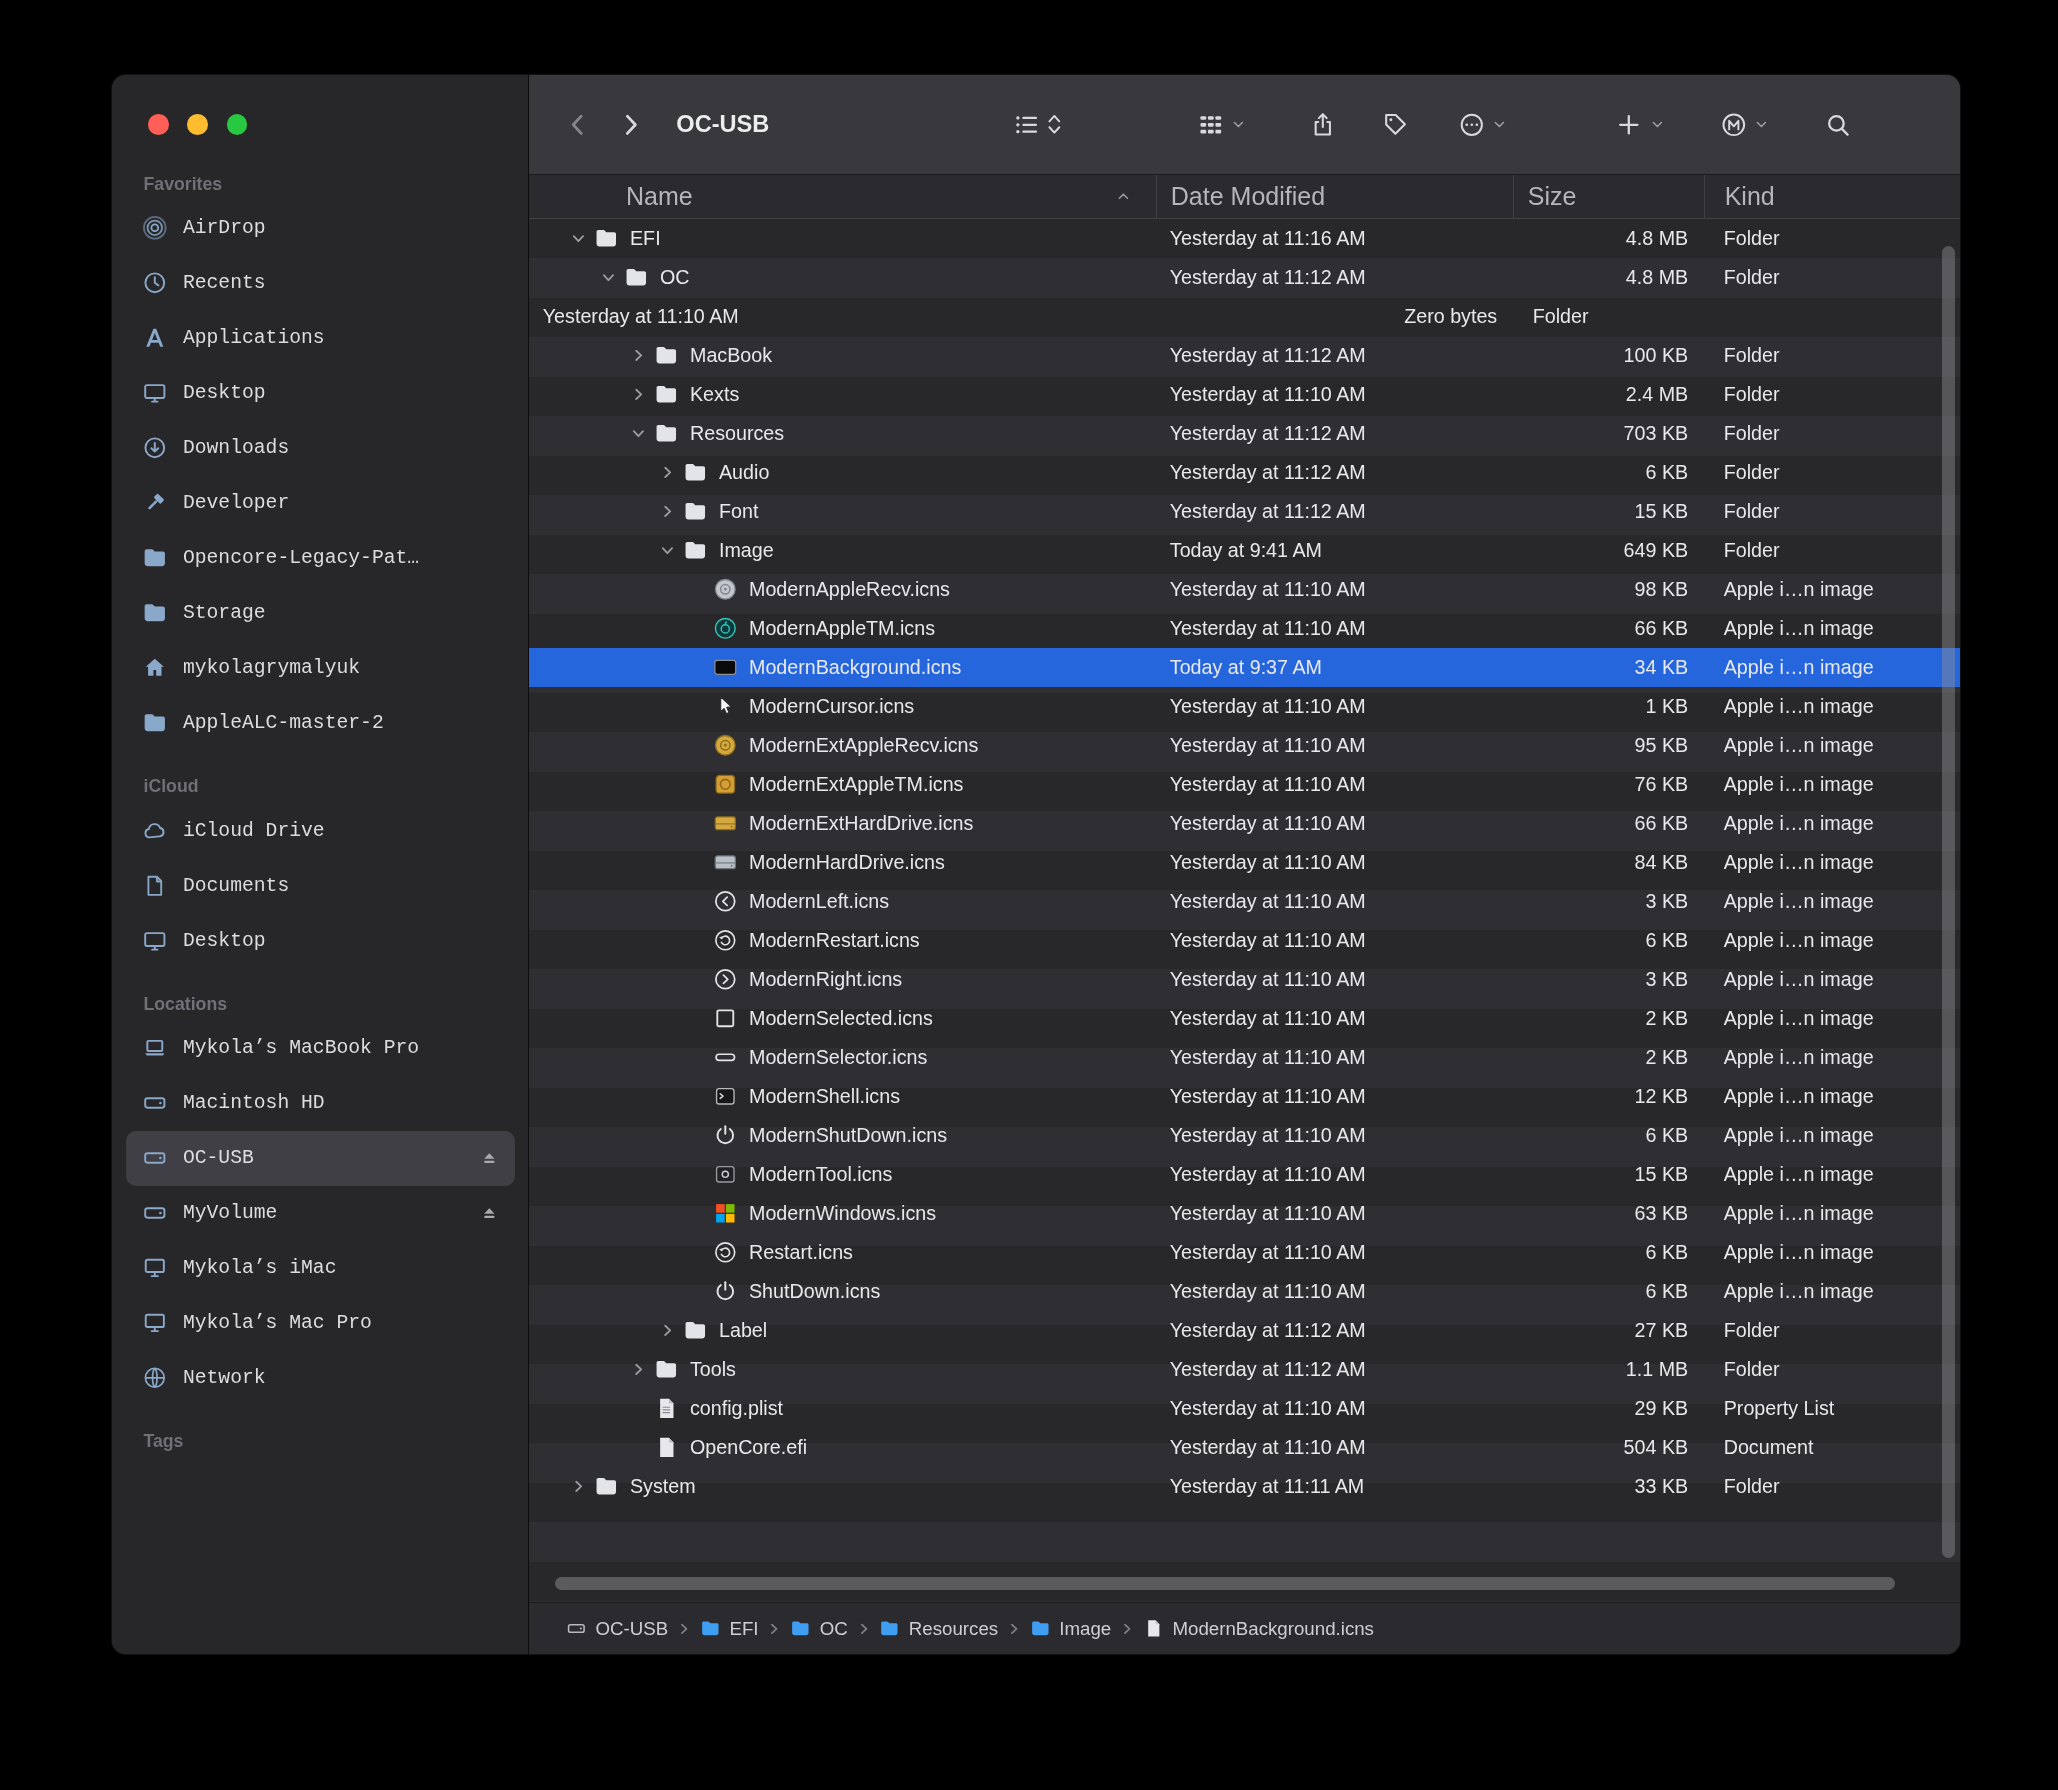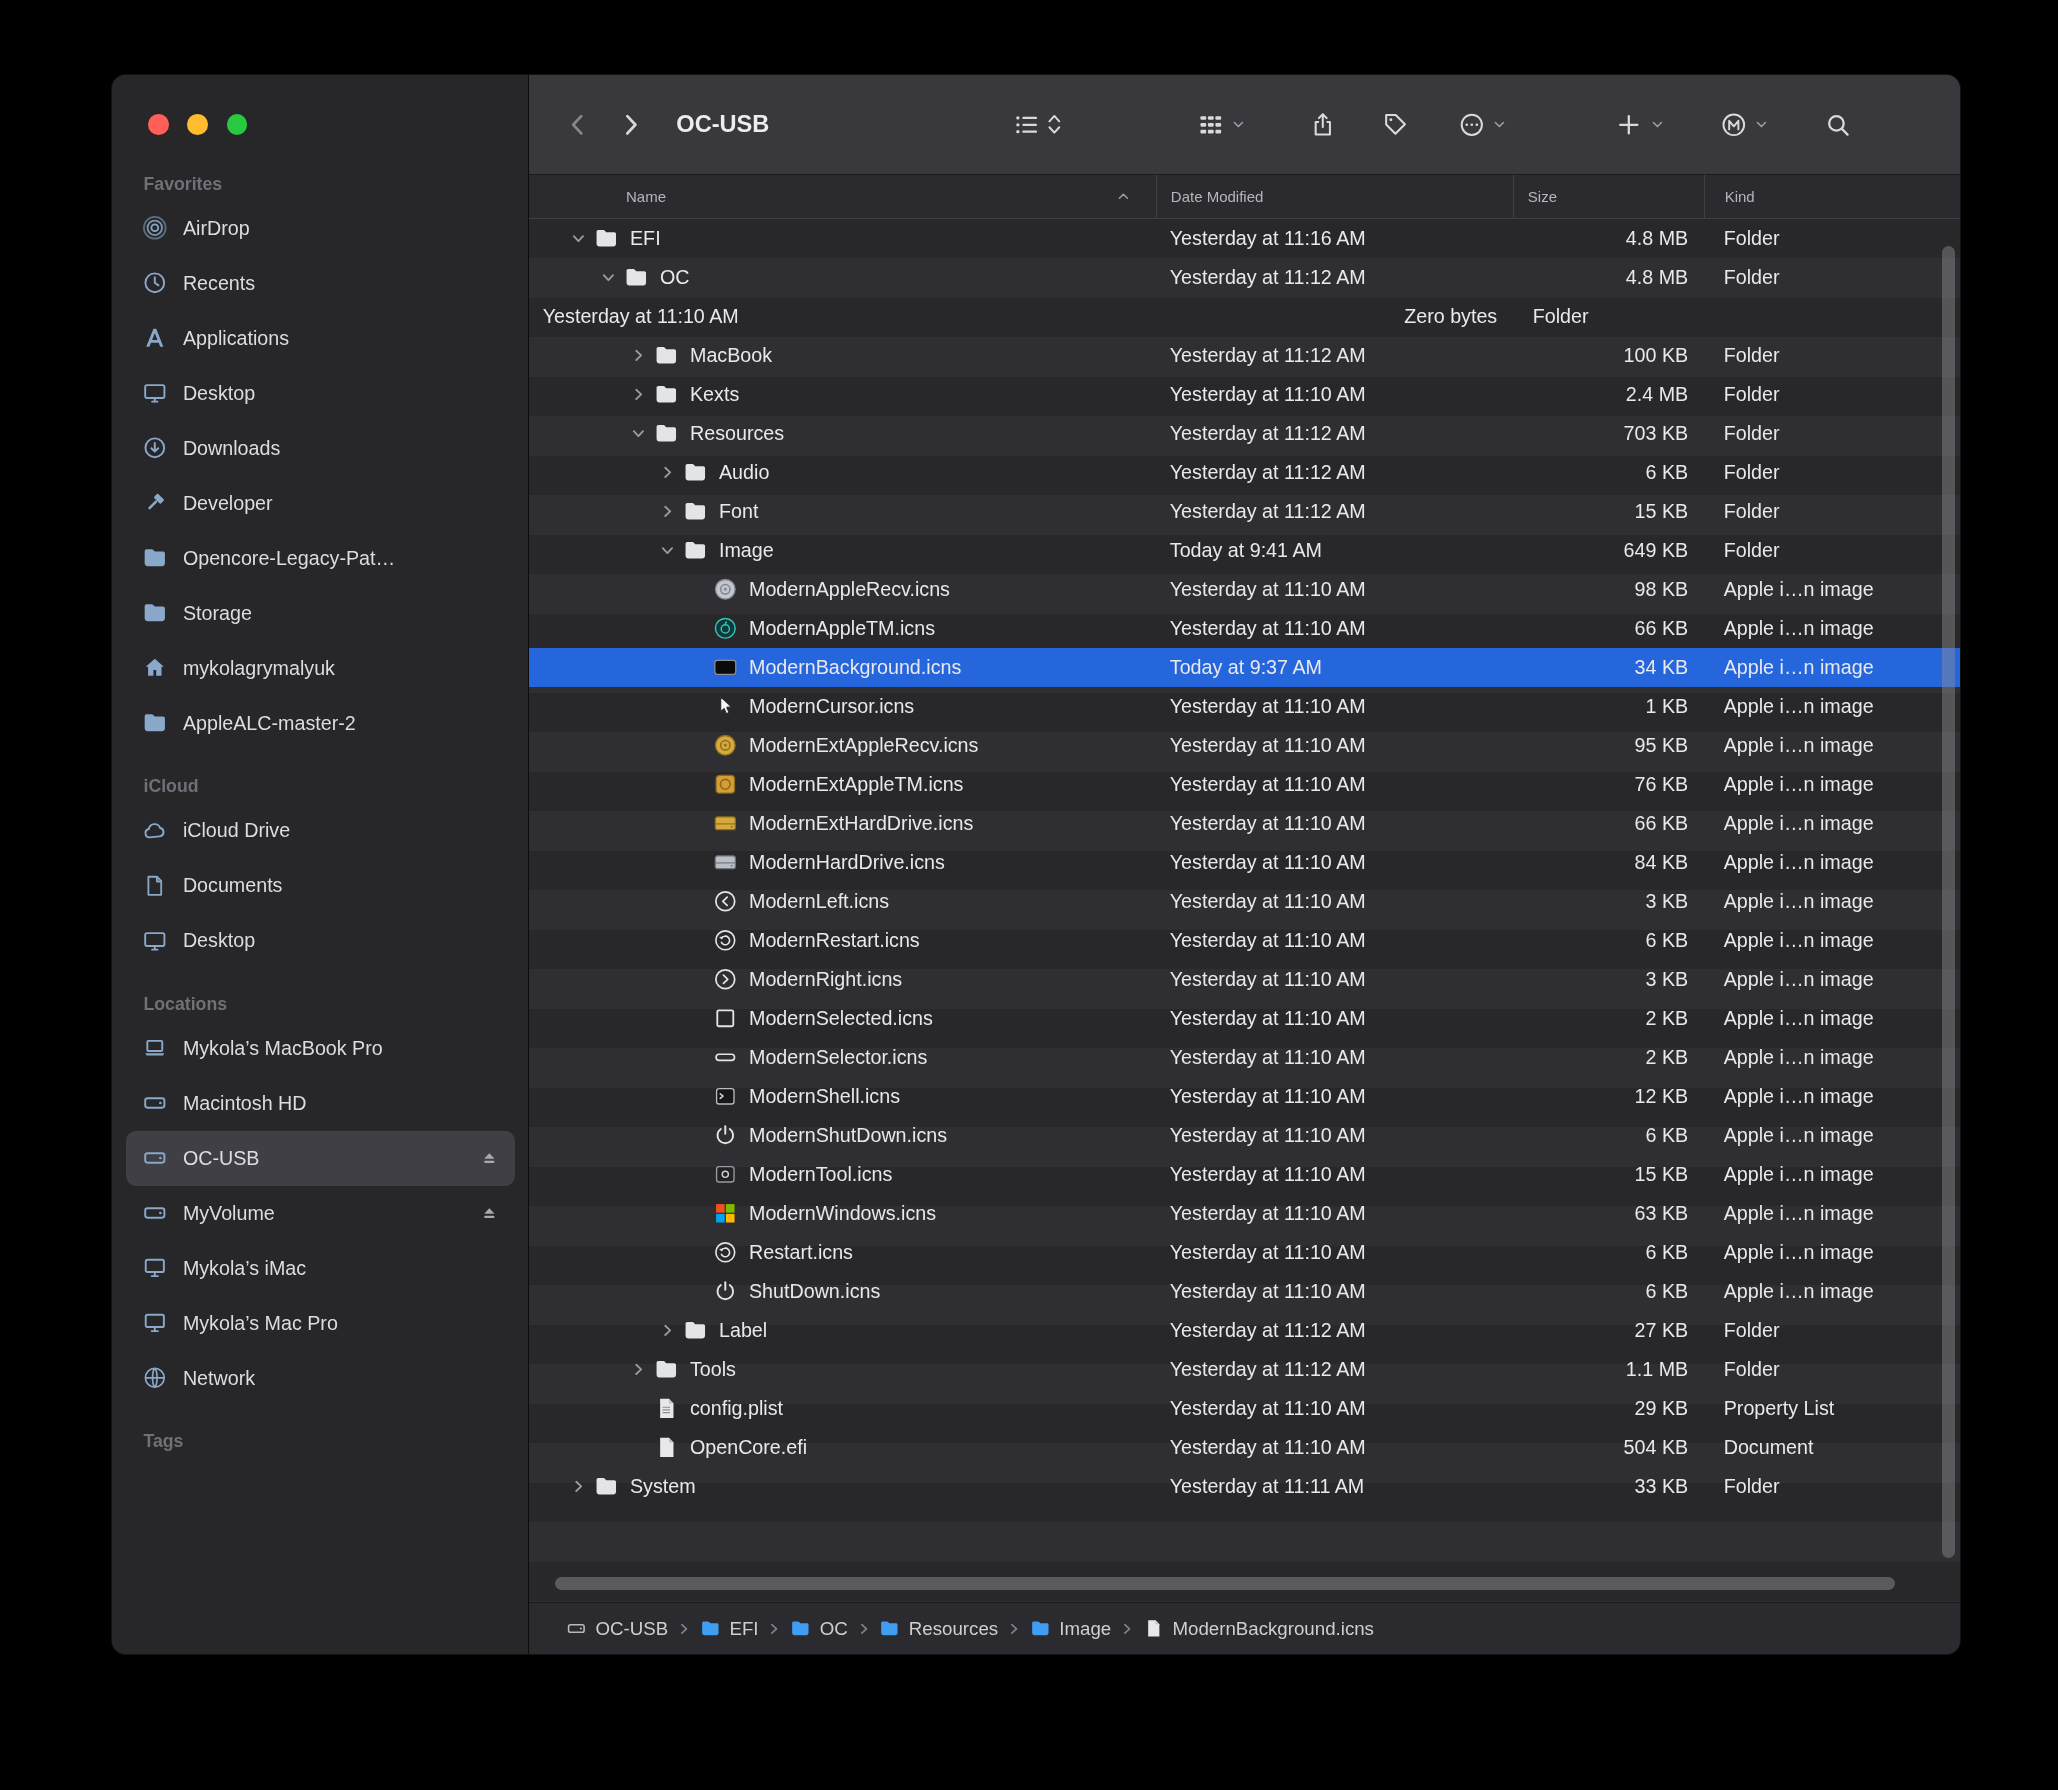--- a/index.html
+++ b/index.html
@@ -16,21 +16,21 @@
   .sidebar{flex:0 0 416px;width:416px;background:#272629;border-right:1px solid #0c0c0d;}
   .traffic{display:flex;gap:18.7px;padding:39px 0 0 36px;}
   .tl{width:20.7px;height:20.7px;border-radius:50%;}
   .tl.red{background:var(--tl-red,#ff5f57);}
   .tl.yellow{background:var(--tl-yellow,#febc2e);}
   .tl.green{background:var(--tl-green,#28c840);}
   .sb-scroll{padding:39px 12.8px 0 13.8px;}
   .sb-title{font-size:17.7px;font-weight:700;color:#716f78;padding-left:17.7px;margin:25.6px 0 5.9px;}
   .sb-section:first-child .sb-title{margin-top:0;}
   .sb-item{height:55px;border-radius:9.9px;display:flex;align-items:center;
-           padding:0 15.8px 0 16.7px;gap:14.8px;font-size:19.7px;color:#dddde1;}
+           padding:0 15.8px 0 16.7px;gap:14.8px;font-size:19.7px;color:#dddde1;font-family:Liberation Mono, monospace;}
   .sb-item.selected{background:#403f46;}
   .sb-ic{width:25.6px;height:25.6px;flex:0 0 25.6px;color:var(--sbicon,#8aa8c9);}
   .sb-label{white-space:nowrap;overflow:hidden;text-overflow:ellipsis;}
   .eject{margin-left:auto;width:20.7px;height:20.7px;flex:0 0 20.7px;color:#a9a9af;}
 
   
   .content{flex:1;display:flex;flex-direction:column;position:relative;background:#29292c;min-width:0;}
 
   .toolbar{flex:0 0 99px;height:99px;background:#39383c;border-bottom:1px solid #1b1b1d;
            display:flex;align-items:center;padding:0 29.6px 0 35px;}
@@ -44,21 +44,21 @@
   .m-view{margin-left:244px;}
   .m-group{margin-left:134px;}
   .m-share{margin-left:63px;}
   .m-tag{margin-left:45px;}
   .m-more{margin-left:49px;}
   .m-plus{margin-left:108px;}
   .m-m{margin-left:55px;}
   .m-search{margin-left:55px;}
 
   .colheaders{display:grid;grid-template-columns:627px 357px 191px 257px;height:43px;
-              background:#2b2a2e;border-bottom:1px solid #403f44;color:#b5b5bb;font-size:15px;}
+              background:#2b2a2e;border-bottom:1px solid #403f44;color:#b5b5bb;font-size:25px;}
   .ch{display:flex;align-items:center;overflow:hidden;white-space:nowrap;}
   .ch + .ch{border-left:1px solid #403f44;}
   .ch-name{padding-left:97px;}
   .ch-date,.ch-size{padding-left:13.8px;}
   .ch-kind{padding-left:19.7px;}
   .sortind{margin-left:auto;margin-right:25.6px;width:14.8px;height:14.8px;color:#9b9ba0;flex:0 0 14.8px;}
 
   .listarea{flex:1;position:relative;overflow:hidden;
             background:repeating-linear-gradient(180deg,#28282b 0 39px,#2f2f33 39px 79px);}
   .row{height:39px;display:grid;grid-template-columns:627px 357px 191px 257px;

